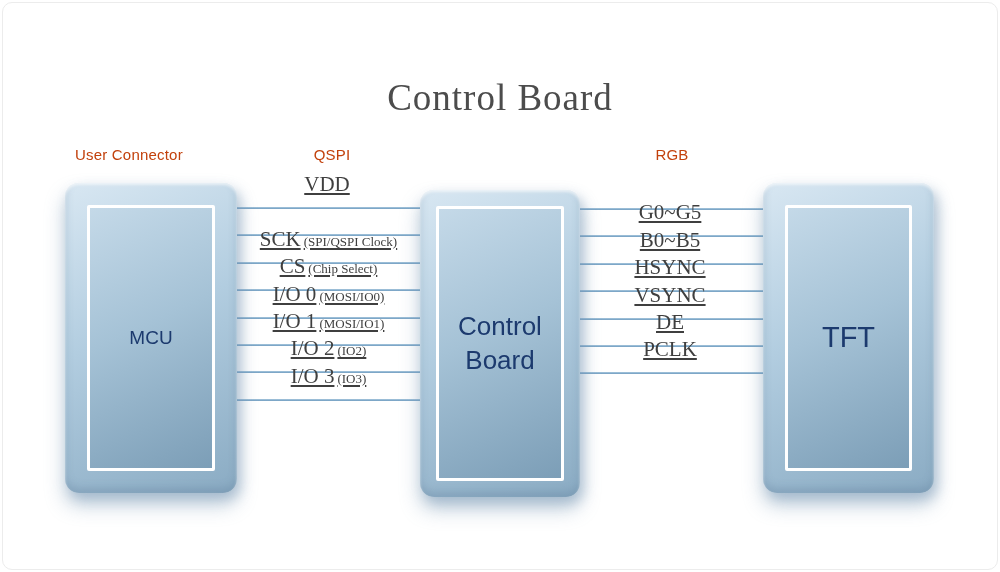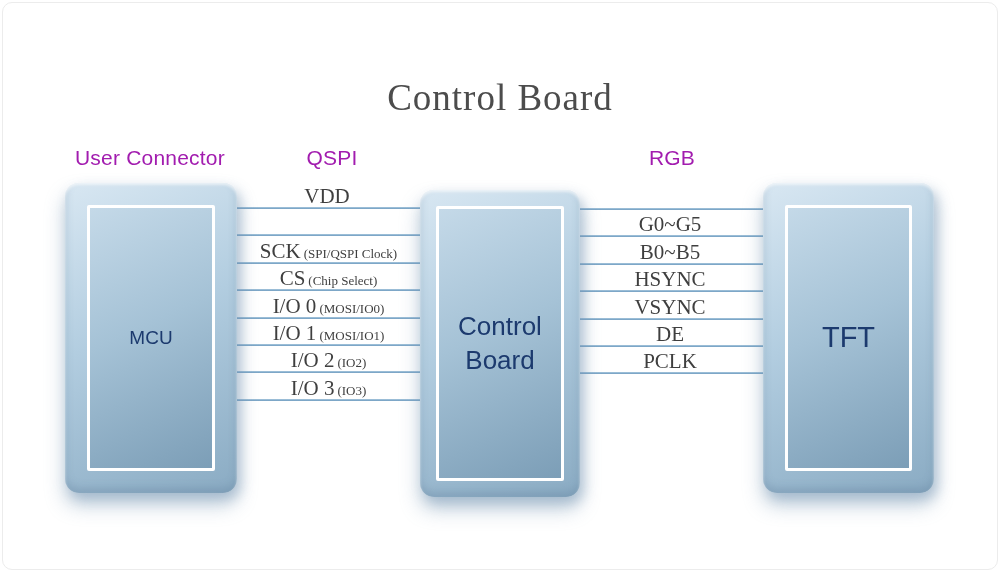--- a/index.html
+++ b/index.html
@@ -11,40 +11,40 @@
   .canvas-border {
     position:absolute; inset:2px; border:1px solid #ececec;
     border-radius:10px; pointer-events:none; z-index:5;
   }
   .title {
     position:absolute; top:76px; left:0; width:100%;
     text-align:center; font-family:"Liberation Serif", serif;
     font-size:37px; color:#4c4c4c; letter-spacing:1px; z-index:3;
   }
   .group-label {
-    position:absolute; top:146px; font-size:21px; color:#a21caf;
+    position:absolute; top:146px; font-size:15px; color:#c2410c;
     letter-spacing:0.2px; z-index:3; white-space:nowrap;
   }
   .gl-user { left:75px; }
   .gl-qspi { left:332px; transform:translateX(-50%); }
   .gl-rgb  { left:672px; transform:translateX(-50%); }
 
   
   .bus { position:absolute; z-index:1; }
   .bus-left  { left:237px; top:181.6px; width:183px; }
   .bus-right { left:580px; top:182.6px; width:183px; }
   .signal-row { position:relative; height:27.4px; }
   .signal-row .line {
     position:absolute; left:0; right:0; bottom:0; height:2px;
     background:linear-gradient(#a9c8de, #6f9cc0);
   }
   .signal-label {
-    position:absolute; bottom:2px; left:-12px; right:-12px;
+    position:absolute; bottom:14px; left:-12px; right:-12px;
     text-align:center; font-family:"Liberation Serif", serif;
-    font-size:21px; color:#3f3f3f; line-height:1; white-space:nowrap;
+    font-size:21px; color:#3f3f3f; line-height:1; white-space:nowrap;text-decoration:underline;
   }
   .sig-note { font-size:13px; margin-left:3px;text-align:right; }
 
   
   .block {
     position:absolute; border-radius:14px; z-index:2;
     background:linear-gradient(155deg, #d8e7f2 0%, #b2cde0 45%, #8aabc3 100%);
     box-shadow:
       0 12px 20px rgba(116,148,178,.45),
       4px 6px 12px rgba(116,148,178,.38),

